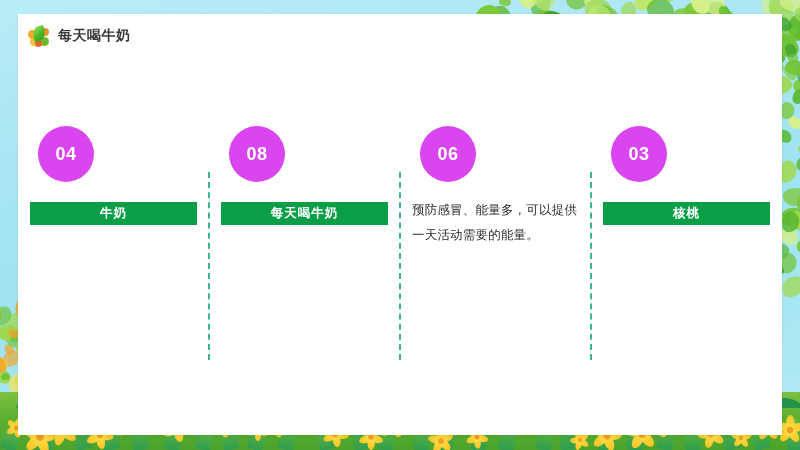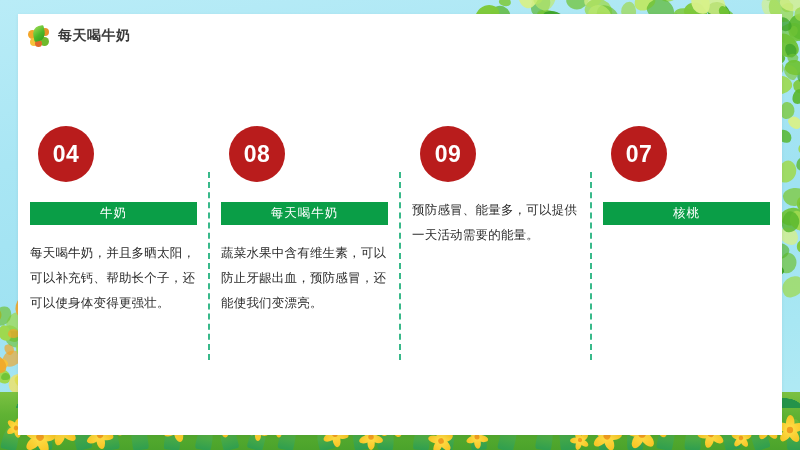--- a/index.html
+++ b/index.html
@@ -181,43 +181,43 @@
     left: -1px; top: 46px;
     width: 0;
     height: 188px;
     border-left: 2px dashed #38b98a;
   }
   .col:first-child .divider { display: none; }
 
   .badge {
     width: 56px; height: 56px;
     border-radius: 50%;
-    background: #b91c1c;
+    background: #d946ef;
     color: #ffffff;
     display: flex;
     align-items: center;
     justify-content: center;
-    font-size: 23px;
+    font-size: 18px;
     font-weight: bold;
     letter-spacing: .5px;
     margin-left: 8px;
   }
 
   .title-bar {
     margin-top: 20px;
     height: 23px;
     background: #0a9e47;
     display: flex;
     align-items: center;
     justify-content: center;
   }
   .title-bar .t {
     color: #ffffff;
     font-size: 12.5px;
-    font-weight: normal;
+    font-weight: bold;
     letter-spacing: 1px;
     text-align: center;
   }
 
   .body-text {
     margin-top: 16px;
     font-size: 12.5px;
     line-height: 25px;
     color: #2b2b2b;
     letter-spacing: .2px;
@@ -735,41 +735,39 @@
     </div>
 
     <div class="columns">
 
       <div class="col">
 
         <div class="badge">04</div>
         <div class="title-bar">
           <span class="t">牛奶</span>
         </div>
-        <div class="body-text">每天喝牛奶，并且多晒太阳，可以补充钙、帮助长个子，还可以使身体变得更强壮。</div>
       </div>
 
       <div class="col">
         <div class="divider"></div>
         <div class="badge">08</div>
         <div class="title-bar">
           <span class="t">每天喝牛奶</span>
         </div>
-        <div class="body-text">蔬菜水果中含有维生素，可以防止牙龈出血，预防感冒，还能使我们变漂亮。</div>
       </div>
 
       <div class="col">
         <div class="divider"></div>
-        <div class="badge">09</div>
+        <div class="badge">06</div>
         <div class="body-text">预防感冒、能量多，可以提供一天活动需要的能量。</div>
       </div>
 
       <div class="col">
         <div class="divider"></div>
-        <div class="badge">07</div>
+        <div class="badge">03</div>
         <div class="title-bar">
           <span class="t">核桃</span>
         </div>
       </div>
 
     </div>
   </div>
 </div>
 
 </body></html>

